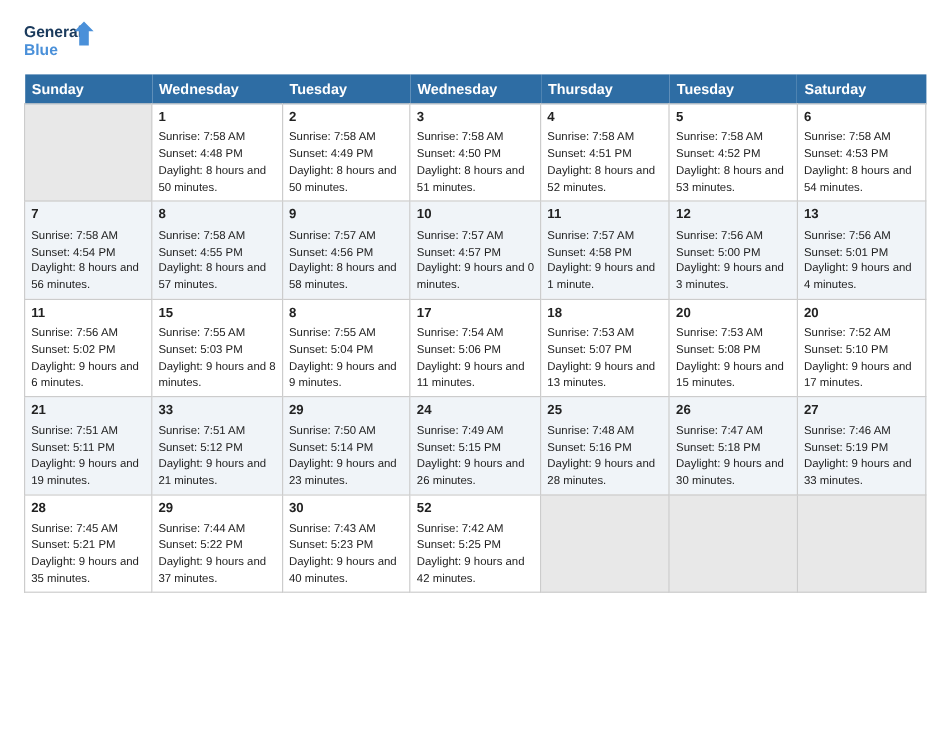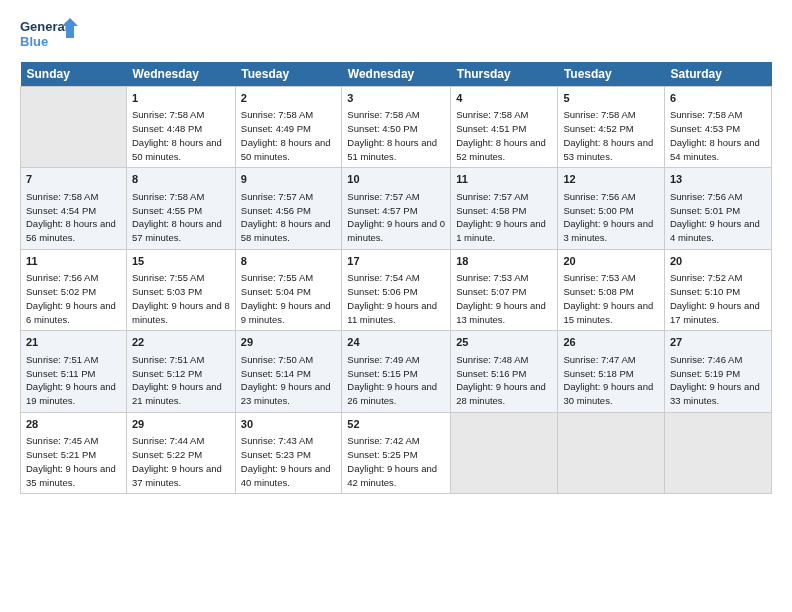--- a/index.html
+++ b/index.html
@@ -205,21 +205,21 @@
             <div class="day-number">20</div>
             <div class="day-info">Sunrise: 7:52 AM<br>Sunset: 5:10 PM<br>Daylight: 9 hours and 17 minutes.</div>
           </td>
         </tr>
         <tr>
           <td>
             <div class="day-number">21</div>
             <div class="day-info">Sunrise: 7:51 AM<br>Sunset: 5:11 PM<br>Daylight: 9 hours and 19 minutes.</div>
           </td>
           <td>
-            <div class="day-number">22</div>
+            <div class="day-number">33</div>
             <div class="day-info">Sunrise: 7:51 AM<br>Sunset: 5:12 PM<br>Daylight: 9 hours and 21 minutes.</div>
           </td>
           <td>
             <div class="day-number">29</div>
             <div class="day-info">Sunrise: 7:50 AM<br>Sunset: 5:14 PM<br>Daylight: 9 hours and 23 minutes.</div>
           </td>
           <td>
             <div class="day-number">24</div>
             <div class="day-info">Sunrise: 7:49 AM<br>Sunset: 5:15 PM<br>Daylight: 9 hours and 26 minutes.</div>
           </td>

